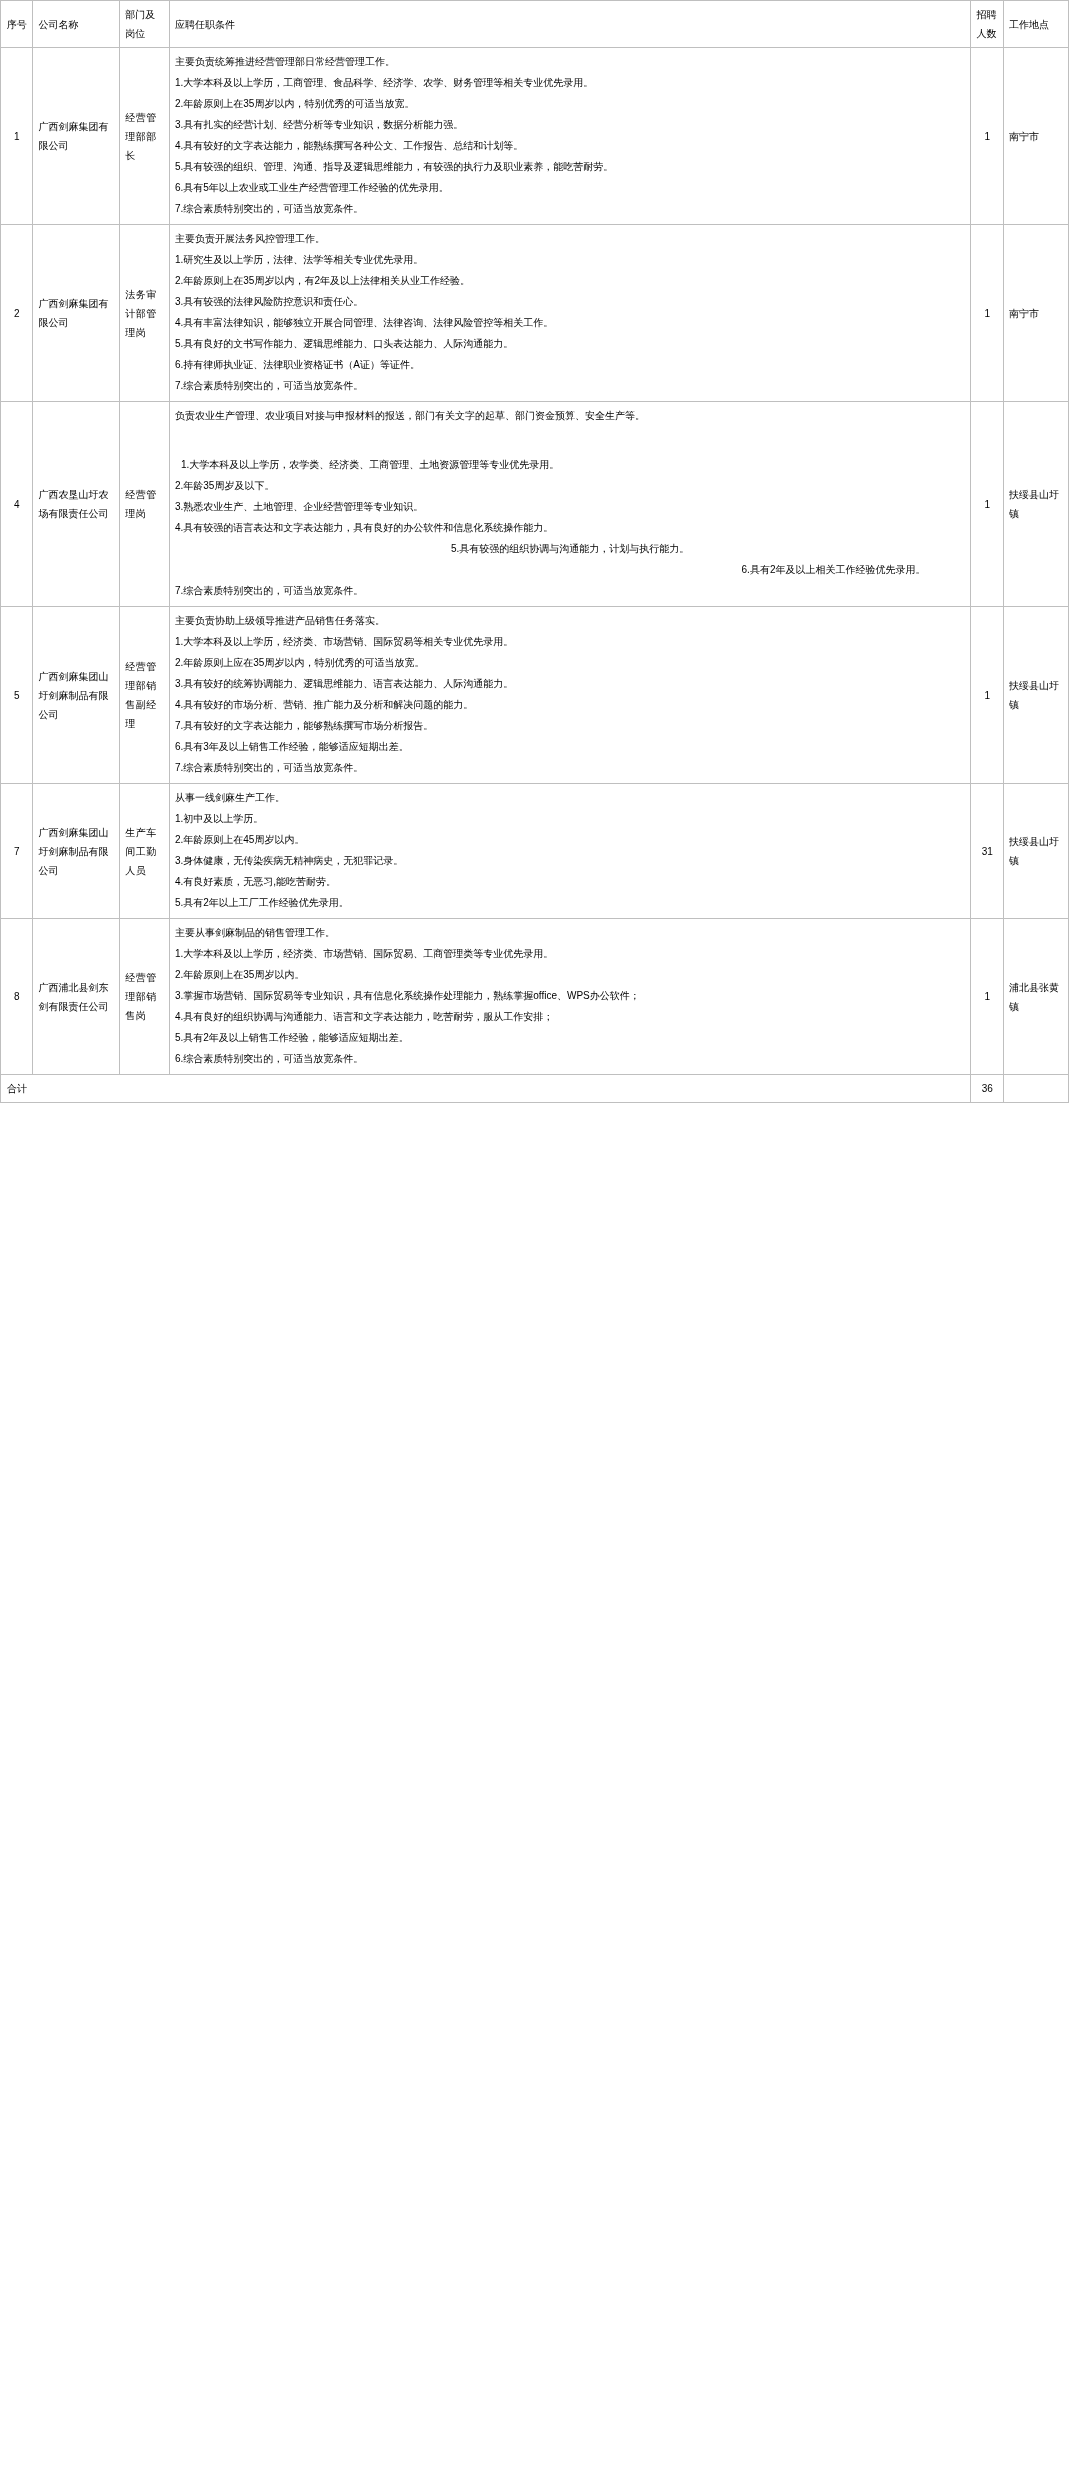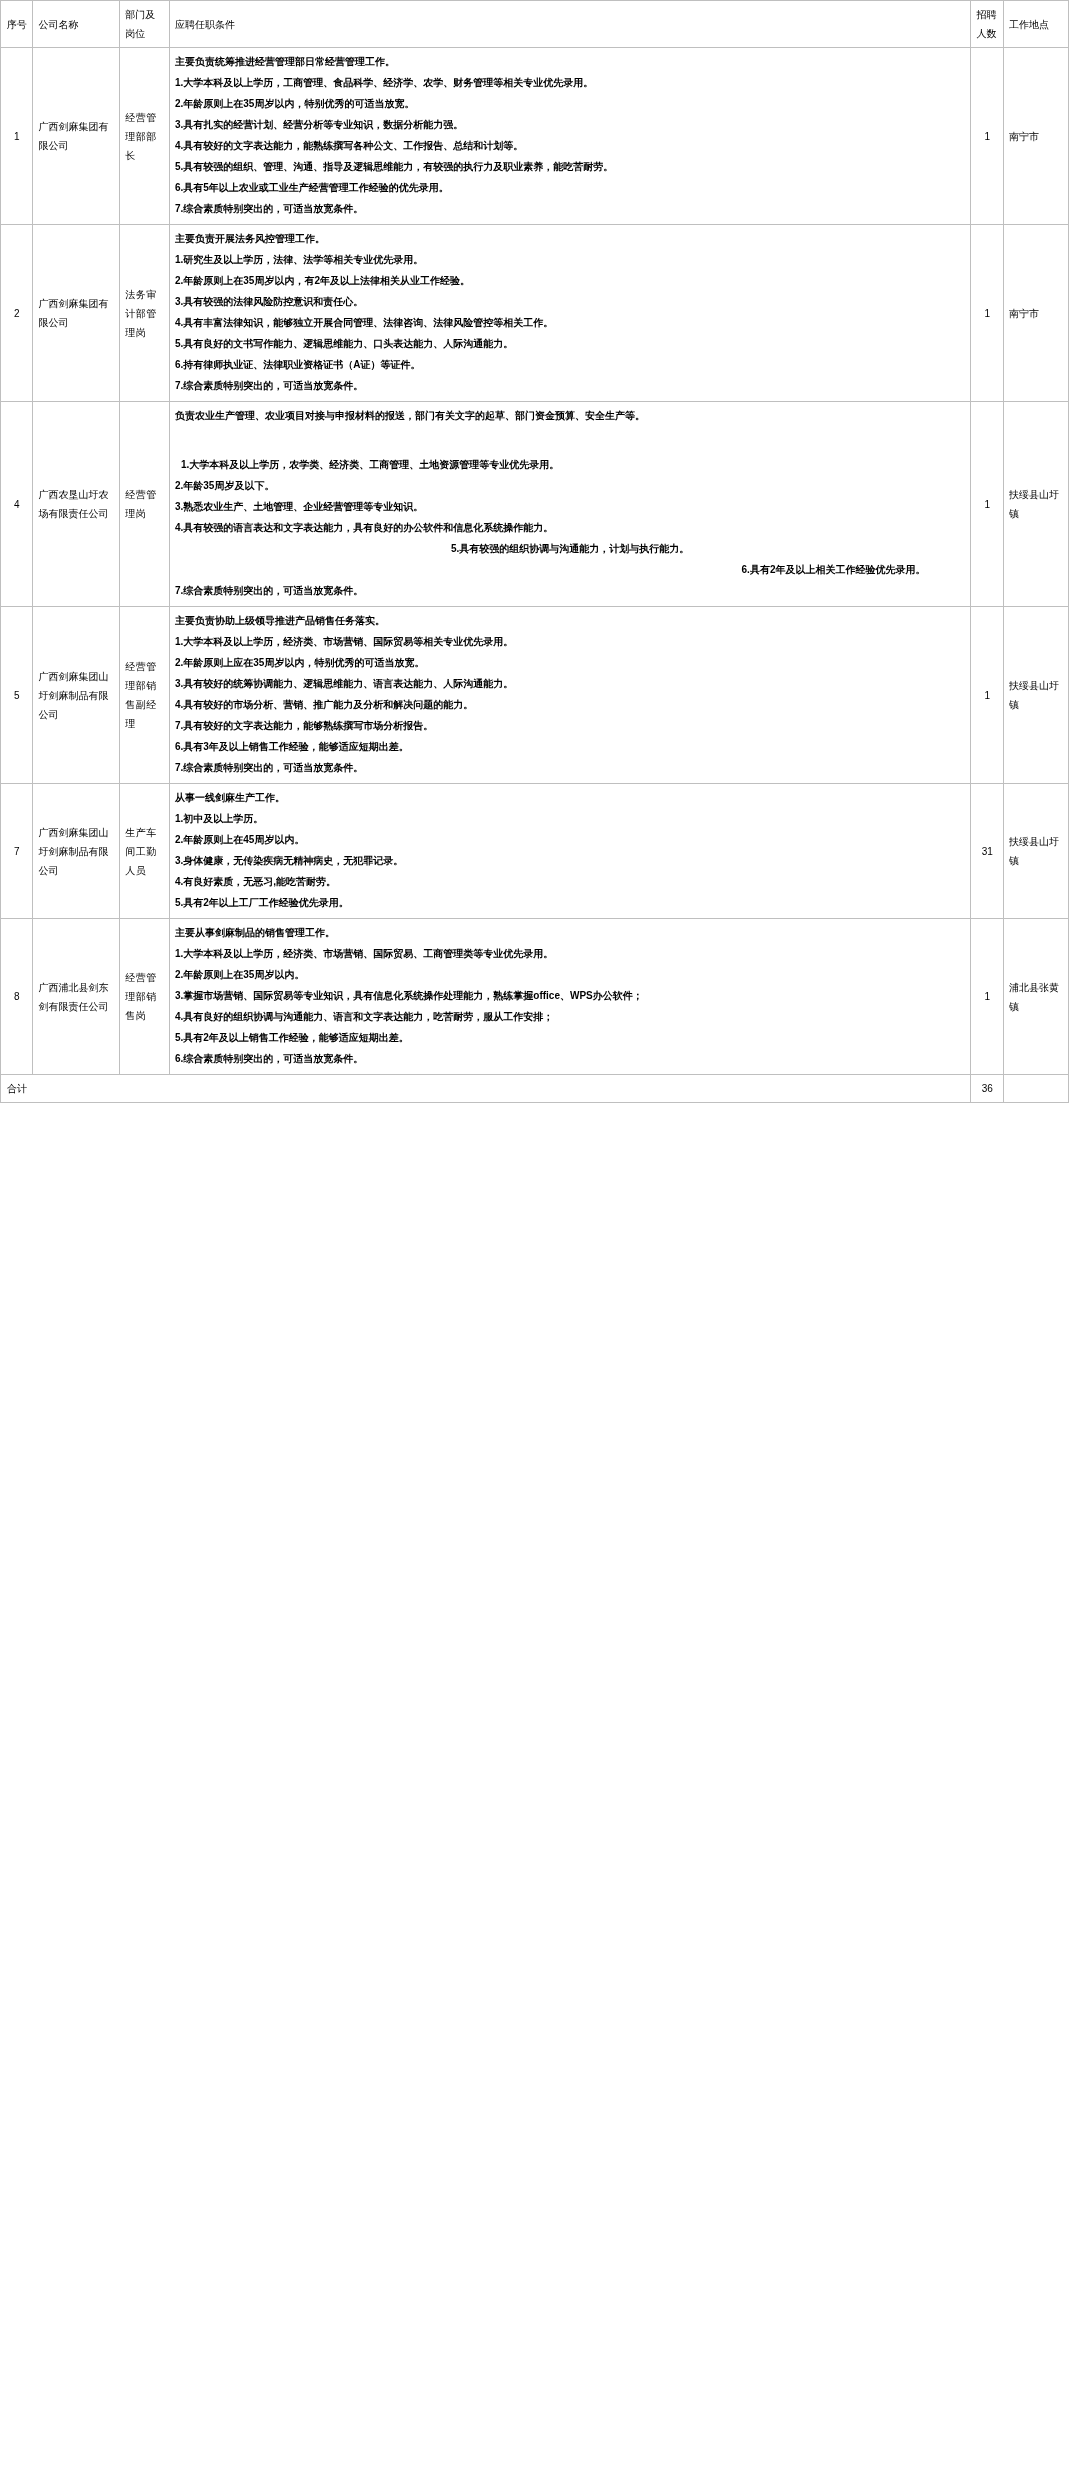--- a/index.html
+++ b/index.html
@@ -59,21 +59,20 @@
     line-height: 2.0;
     letter-spacing: 0.5px;
     margin-left: 28px;
   }
   td.cond {
     vertical-align: middle;
     line-height: 2.05;
   }
   td.cond p {
     margin: 0 0 2px 0;
-    font-weight: bold;
   }
   td.cond p.indent1 { text-indent: 6px; margin-top: 30px; }
   td.cond p.center  { text-align: center; }
   td.cond p.right   { text-align: right; padding-right: 40px; }
   td.num {
     text-align: center;
     vertical-align: middle;
   }
   td.place {
     vertical-align: middle;

